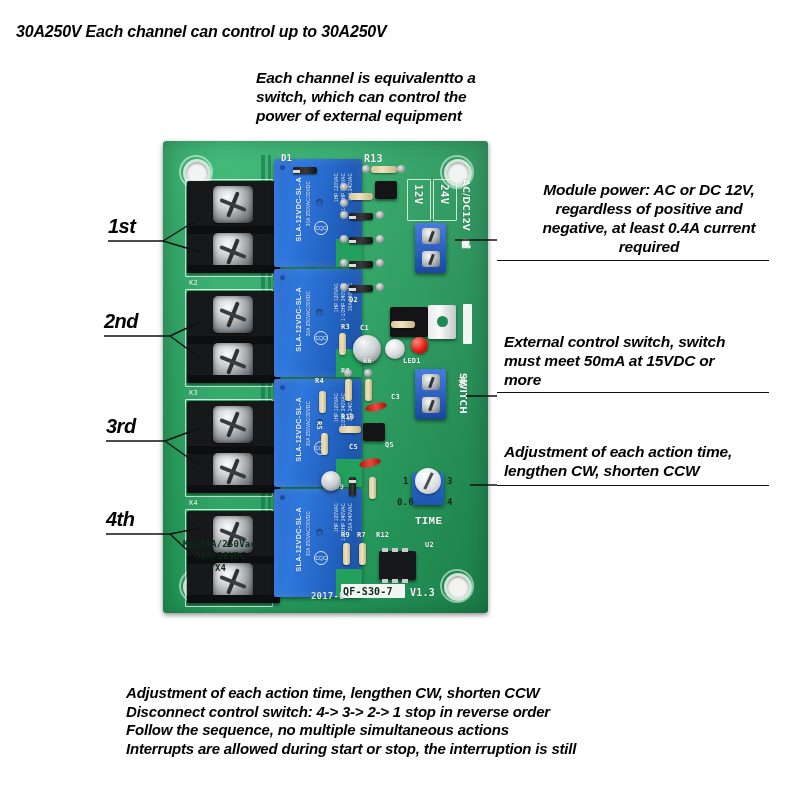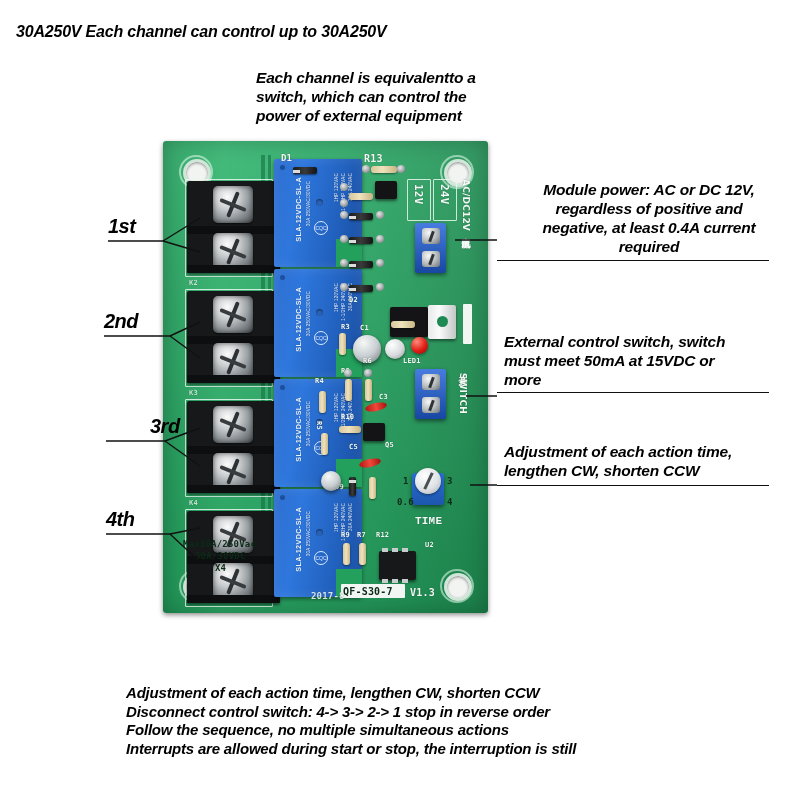--- a/index.html
+++ b/index.html
@@ -293,21 +293,21 @@
   <div class="blueterm" style="left:252px;top:228px;height:50px;">
     <div class="bscrew" style="top:5px;"></div>
     <div class="bscrew" style="top:28px;"></div>
   </div>
   <div class="silk vert" style="left:293px;top:228px;font-size:9px;font-family:'DejaVu Sans',sans-serif;">开关 SWITCH</div>
 
   <div class="silk" style="left:152px;top:236px;">R4</div>
   <div class="res" style="left:156px;top:250px;"></div>
   <div class="silk vert" style="left:152px;top:280px;">R5</div>
   <div class="res" style="left:158px;top:292px;"></div>
-  <div class="silk" style="left:216px;top:252px;">C3</div>
+  <div class="silk" style="left:228px;top:252px;">C3</div>
   <div class="silk" style="left:178px;top:272px;">R10</div>
   <div class="res" style="left:176px;top:285px;width:22px;height:7px;"></div>
   <div class="to220" style="left:200px;top:282px;width:22px;height:18px;"></div>
   <div class="silk" style="left:222px;top:300px;">Q5</div>
   <div class="silk" style="left:186px;top:302px;">C5</div>
 
   <div style="position:absolute;left:202px;top:262px;width:22px;height:8px;border-radius:50%;
               background:linear-gradient(90deg,#b31610,#f0483c 50%,#a5120c);transform:rotate(-12deg);"></div>
   <div style="position:absolute;left:196px;top:318px;width:22px;height:8px;border-radius:50%;
               background:linear-gradient(90deg,#b31610,#f0483c 50%,#a5120c);transform:rotate(-12deg);"></div>
@@ -344,21 +344,21 @@
   <div class="whitebox" style="left:178px;top:443px;width:64px;height:14px;"></div>
   <div class="silk blk" style="left:180px;top:445px;font-size:10px;">QF-S30-7</div>
   <div class="silk" style="left:247px;top:446px;font-size:10px;">V1.3</div>
 
   <div class="silk" style="left:148px;top:450px;font-size:9px;opacity:.85;">2017-8</div>
 
 </div>
 
 <div class="abs chlab" style="left:108px;top:215px;">1st</div>
 <div class="abs chlab" style="left:104px;top:310px;">2nd</div>
-<div class="abs chlab" style="left:106px;top:415px;margin-left:44px;">3rd</div>
+<div class="abs chlab" style="left:106px;top:415px;">3rd</div>
 <div class="abs chlab" style="left:106px;top:508px;">4th</div>
 
 <svg class="lead">
 
   <line x1="108" y1="241" x2="163" y2="241" stroke="#111" stroke-width="1.6"></line>
   <line x1="163" y1="241" x2="200" y2="218" stroke="#111" stroke-width="1.4"></line>
   <line x1="163" y1="241" x2="200" y2="252" stroke="#111" stroke-width="1.4"></line>
 
   <line x1="104" y1="336" x2="170" y2="336" stroke="#111" stroke-width="1.6"></line>
   <line x1="170" y1="336" x2="200" y2="322" stroke="#111" stroke-width="1.4"></line>

